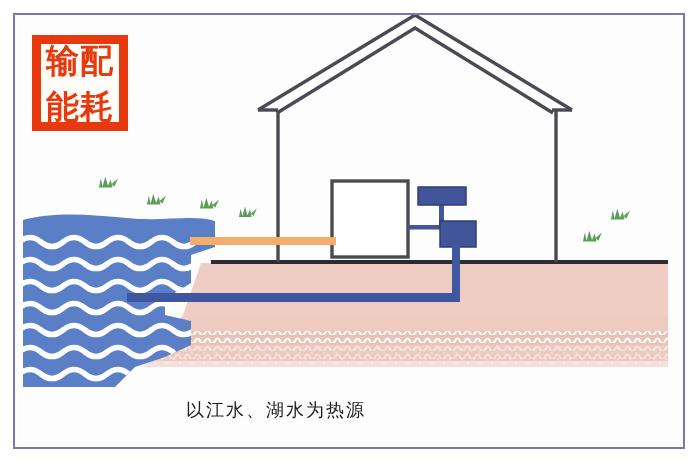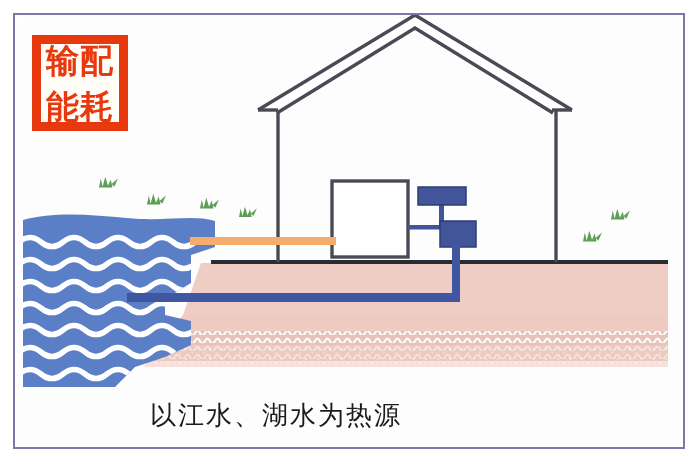--- a/index.html
+++ b/index.html
@@ -75,21 +75,21 @@
   }
   #stamp .srow + .srow { margin-top: 13px; }
   
   #caption {
     position: absolute;
     left: 0;
     top: 398px;
     width: 552px;
     text-align: center;
     font-family: "DejaVu Sans", "Liberation Sans", sans-serif;
-    font-size: 26px;
+    font-size: 18px;
     color: #1b1b1b;
     letter-spacing: 2px;
     white-space: nowrap;
   }
 </style>
 </head>
 <body>
 
 <div id="stage">
 

